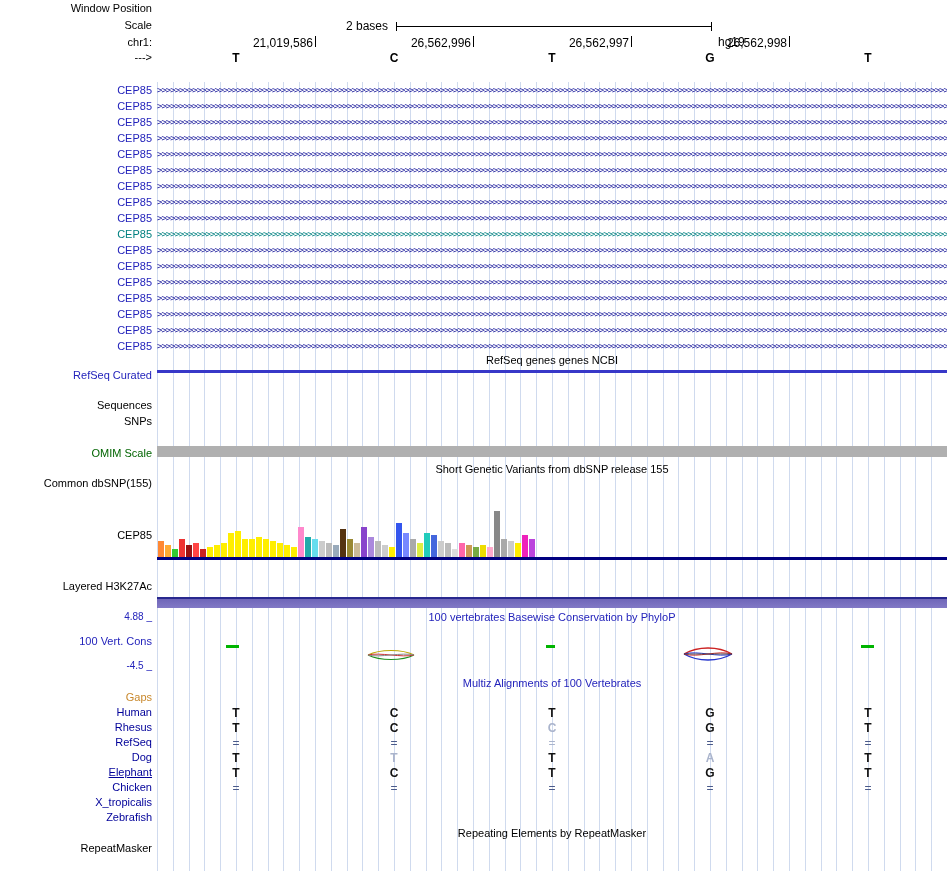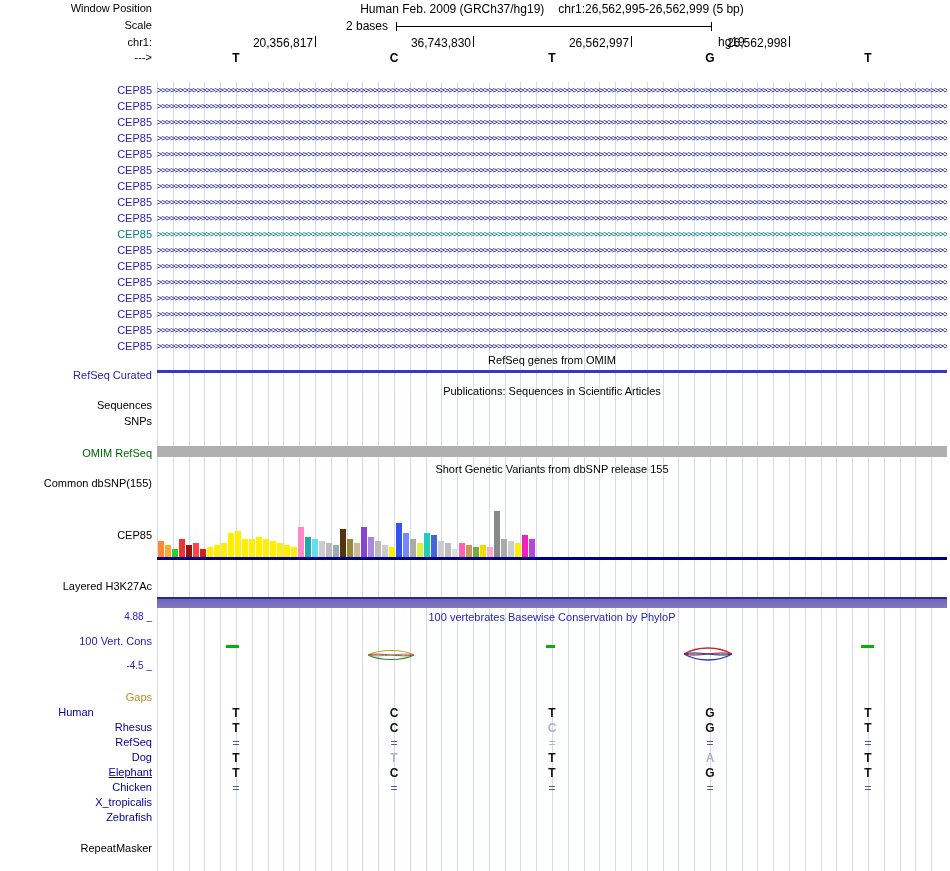--- a/index.html
+++ b/index.html
@@ -37,49 +37,44 @@
   .htitle{font-size:12px}
 </style>
 </head>
 <body>
 
 <div class="page">
 
   <div class="guides"></div>
 
   <div class="left-label" style="top:2px">Window Position</div>
-  <div class="abs htitle" style="left:157px;top:2px;width:790px;display:flex;justify-content:center;gap:14px">
-    <span>Human Feb. 2009 (GRCh37/hg19)</span>
-    <span>chr1:26,562,995-26,562,999 (5 bp)</span>
-  </div>
 
   <div class="left-label" style="top:19px">Scale</div>
   <div class="coord-num" style="left:284px;top:19px">2 bases</div>
   <div class="abs" style="left:396px;top:22px;width:316px;height:9px">
     <div class="abs" style="left:0;top:4px;width:316px;height:1px;background:#000"></div>
     <div class="abs" style="left:0;top:0;width:1px;height:9px;background:#000"></div>
     <div class="abs" style="right:0;top:0;width:1px;height:9px;background:#000"></div>
   </div>
   <div class="abs htitle" style="left:718px;top:35px">hg19</div>
 
   <div class="left-label" style="top:36px">chr1:</div>
 
   <div class="left-label" style="top:51px">---&gt;</div>
 
 
-  <div class="center-title small10" style="top:354px">RefSeq genes from OMIM</div>
+  <div class="center-title small10" style="top:354px">RefSeq genes genes NCBI</div>
   <div class="left-label blue" style="top:369px">RefSeq Curated</div>
   <div class="abs" style="left:157px;top:370px;width:790px;height:3px;background:#3838c8"></div>
 
-  <div class="center-title small10" style="top:385px">Publications: Sequences in Scientific Articles</div>
   <div class="left-label" style="top:399px">Sequences</div>
   <div class="left-label" style="top:415px">SNPs</div>
 
   <div class="abs" style="left:157px;top:446px;width:790px;height:11px;background:#b0b0b0"></div>
-  <div class="left-label green" style="top:447px">OMIM RefSeq</div>
+  <div class="left-label green" style="top:447px">OMIM Scale</div>
 
   <div class="center-title small10" style="top:463px">Short Genetic Variants from dbSNP release 155</div>
   <div class="left-label" style="top:477px">Common dbSNP(155)</div>
 
   <div class="left-label" style="top:529px">CEP85</div>
   <div class="abs" style="left:157px;top:557px;width:790px;height:3px;background:#000080"></div>
 
   <div class="left-label" style="top:580px">Layered H3K27Ac</div>
   <div class="abs" style="left:157px;top:597px;width:790px;height:11px;background:linear-gradient(to bottom,#28288e 0,#28288e 2px,#6f66b8 2px,#8279c6 11px)"></div>
 
@@ -99,27 +94,29 @@
     <path d="M2 9 C14 12,36 6,48 9" fill="none" stroke="#888888" stroke-width="1"></path>
   </svg>
   <svg class="abs" style="left:682px;top:644px" width="52" height="20" viewBox="0 0 52 20">
     <path d="M2 10 C16 2,36 2,50 10" fill="none" stroke="#cc2222" stroke-width="1.4"></path>
     <path d="M2 10 C16 18,36 18,50 10" fill="none" stroke="#2333cc" stroke-width="1.4"></path>
     <path d="M2 10 C16 6,36 14,50 10" fill="none" stroke="#2333cc" stroke-width="1"></path>
     <path d="M2 10 C16 14,36 6,50 10" fill="none" stroke="#cc2222" stroke-width="1"></path>
     <line x1="2" y1="10" x2="50" y2="10" stroke="#444444" stroke-width="0.8"></line>
   </svg>
 
+  <div class="center-title blue" style="top:677px">Multiz Alignments of 100 Vertebrates</div>
   <div class="left-label orange" style="top:691px">Gaps</div>
 
+  <div class="center-title" style="top:827px">Repeating Elements by RepeatMasker</div>
   <div class="left-label" style="top:842px">RepeatMasker</div>
 
-<div class="coord-num" style="left: 209px; top: 36px;">20,356,817</div>
+<div class="coord-num" style="left: 209px; top: 36px;">21,019,586</div>
     <div class="tickv" style="left: 315px; top: 36px;"></div>
-    <div class="coord-num" style="left: 367px; top: 36px;">36,743,830</div>
+    <div class="coord-num" style="left: 367px; top: 36px;">26,562,996</div>
     <div class="tickv" style="left: 473px; top: 36px;"></div>
     <div class="coord-num" style="left: 525px; top: 36px;">26,562,997</div>
     <div class="tickv" style="left: 631px; top: 36px;"></div>
     <div class="coord-num" style="left: 683px; top: 36px;">26,562,998</div>
     <div class="tickv" style="left: 789px; top: 36px;"></div>
     <div class="base-letter" style="left: 226px; top: 51px;">T</div>
     <div class="base-letter" style="left: 384px; top: 51px;">C</div>
     <div class="base-letter" style="left: 542px; top: 51px;">T</div>
     <div class="base-letter" style="left: 700px; top: 51px;">G</div>
     <div class="base-letter" style="left: 858px; top: 51px;">T</div>
@@ -204,21 +201,21 @@
     <div class="gtex-bar" style="left: 466px; top: 545px; height: 12px; background: rgb(204, 153, 85);"></div>
     <div class="gtex-bar" style="left: 473px; top: 547px; height: 10px; background: rgb(119, 170, 68);"></div>
     <div class="gtex-bar" style="left: 480px; top: 545px; height: 12px; background: rgb(238, 221, 0);"></div>
     <div class="gtex-bar" style="left: 487px; top: 547px; height: 10px; background: rgb(255, 170, 204);"></div>
     <div class="gtex-bar" style="left: 494px; top: 511px; height: 46px; background: rgb(136, 136, 136);"></div>
     <div class="gtex-bar" style="left: 501px; top: 539px; height: 18px; background: rgb(170, 170, 170);"></div>
     <div class="gtex-bar" style="left: 508px; top: 541px; height: 16px; background: rgb(204, 204, 204);"></div>
     <div class="gtex-bar" style="left: 515px; top: 543px; height: 14px; background: rgb(255, 238, 0);"></div>
     <div class="gtex-bar" style="left: 522px; top: 535px; height: 22px; background: rgb(238, 34, 187);"></div>
     <div class="gtex-bar" style="left: 529px; top: 539px; height: 18px; background: rgb(187, 68, 221);"></div>
-    <div class="left-label species" style="top: 706px; text-align: center;">Human</div>
+    <div class="left-label species" style="top: 706px;">Human</div>
     <div class="align-cell" style="left: 226px; top: 706px;">T</div>
     <div class="align-cell" style="left: 384px; top: 706px;">C</div>
     <div class="align-cell" style="left: 542px; top: 706px;">T</div>
     <div class="align-cell" style="left: 700px; top: 706px;">G</div>
     <div class="align-cell" style="left: 858px; top: 706px;">T</div>
     <div class="left-label species" style="top: 721px;">Rhesus</div>
     <div class="align-cell" style="left: 226px; top: 721px;">T</div>
     <div class="align-cell" style="left: 384px; top: 721px;">C</div>
     <div class="align-cell dim" style="left: 542px; top: 721px;">C</div>
     <div class="align-cell" style="left: 700px; top: 721px;">G</div>

